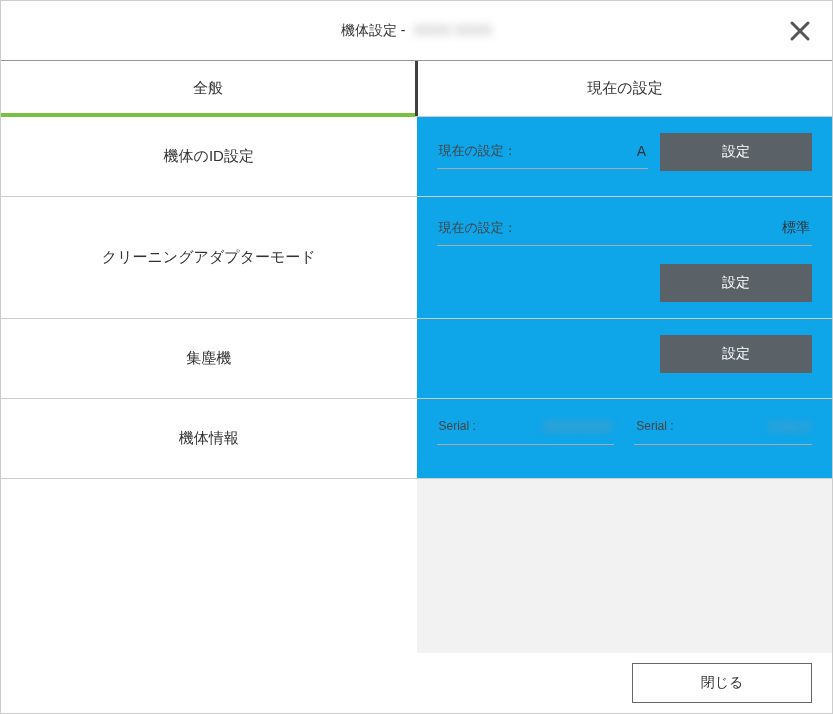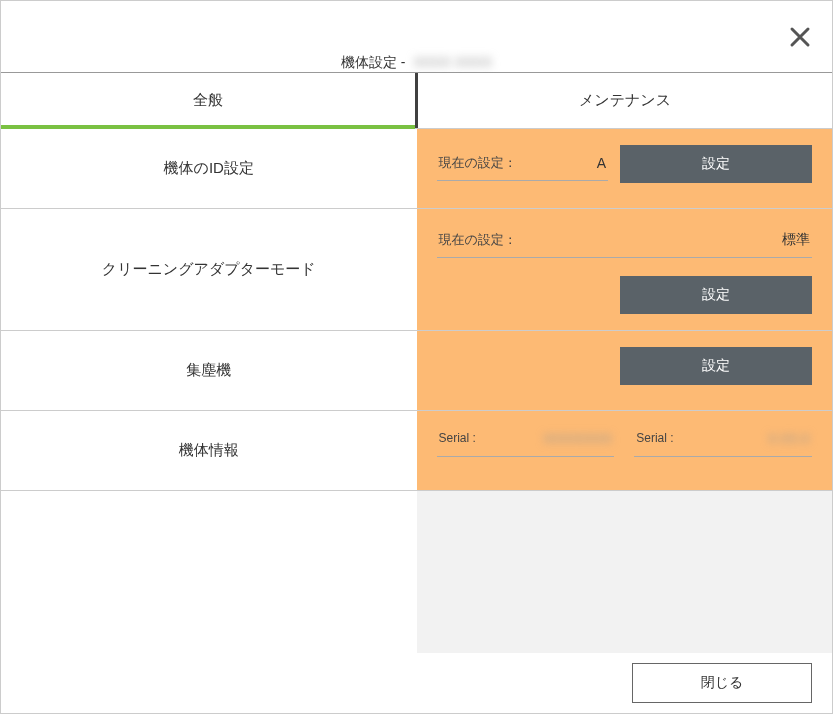--- a/index.html
+++ b/index.html
@@ -8,23 +8,23 @@
     background: #fff;
     width: 833px;
     height: 714px;
     display: flex;
     flex-direction: column;
     border: 1px solid #ccc;
     color: #333;
   }
   
   .header {
-    height: 72px;
-    display: flex;
-    align-items: flex-end;
+    height: 60px;
+    display: flex;
+    align-items: center;
     justify-content: center;
     position: relative;
     border-bottom: 1px solid #999;
   }
   .header-title {
     font-size: 14px;
     color: #333;
   }
   .header-title .blur {
     filter: blur(4px);
@@ -81,21 +81,21 @@
     width: 50%;
     display: flex;
     align-items: center;
     justify-content: center;
     font-size: 15px;
     background: #fff;
     padding: 30px 10px;
   }
   .row-body {
     width: 50%;
-    background: #fdba74;
+    background: #0ea5e9;
     padding: 16px 20px;
     display: flex;
     flex-direction: column;
     gap: 18px;
   }
   .setting-line {
     display: flex;
     align-items: center;
     gap: 12px;
   }
@@ -112,21 +112,21 @@
   .field .field-value {
     font-size: 14px;
     color: #333;
   }
   .btn {
     background: #5a6268;
     color: #fff;
     border: none;
     font-size: 14px;
     padding: 10px 5px;
-    width: 192px;
+    width: 152px;
     cursor: pointer;
     text-align: center;
   }
   .btn-right-wrap {
     display: flex;
     justify-content: flex-end;
   }
   
   .info-grid {
     display: grid;
@@ -197,21 +197,21 @@
         <path d="M4 4 L20 20 M20 4 L4 20" stroke="#555" stroke-width="3" stroke-linecap="round" fill="none"></path>
       </svg>
   </div>
 </div>
 
 <div class="tabs">
   <div class="tab active">
     <span>全般</span>
   </div>
   <div class="tab">
-    <span>メンテナンス</span>
+    <span>現在の設定</span>
   </div>
 </div>
 
 <div class="content">
 
   <div class="row">
     <div class="row-label">機体のID設定</div>
     <div class="row-body">
       <div class="setting-line">
         <div class="field">

